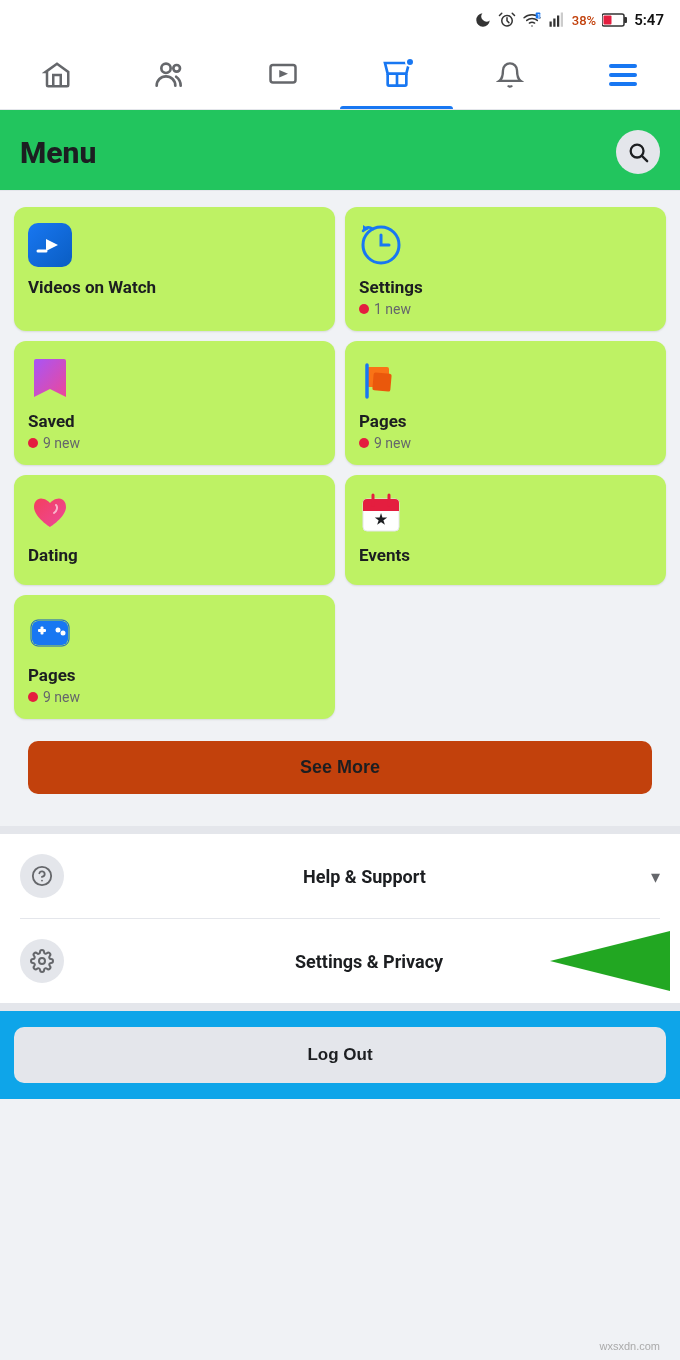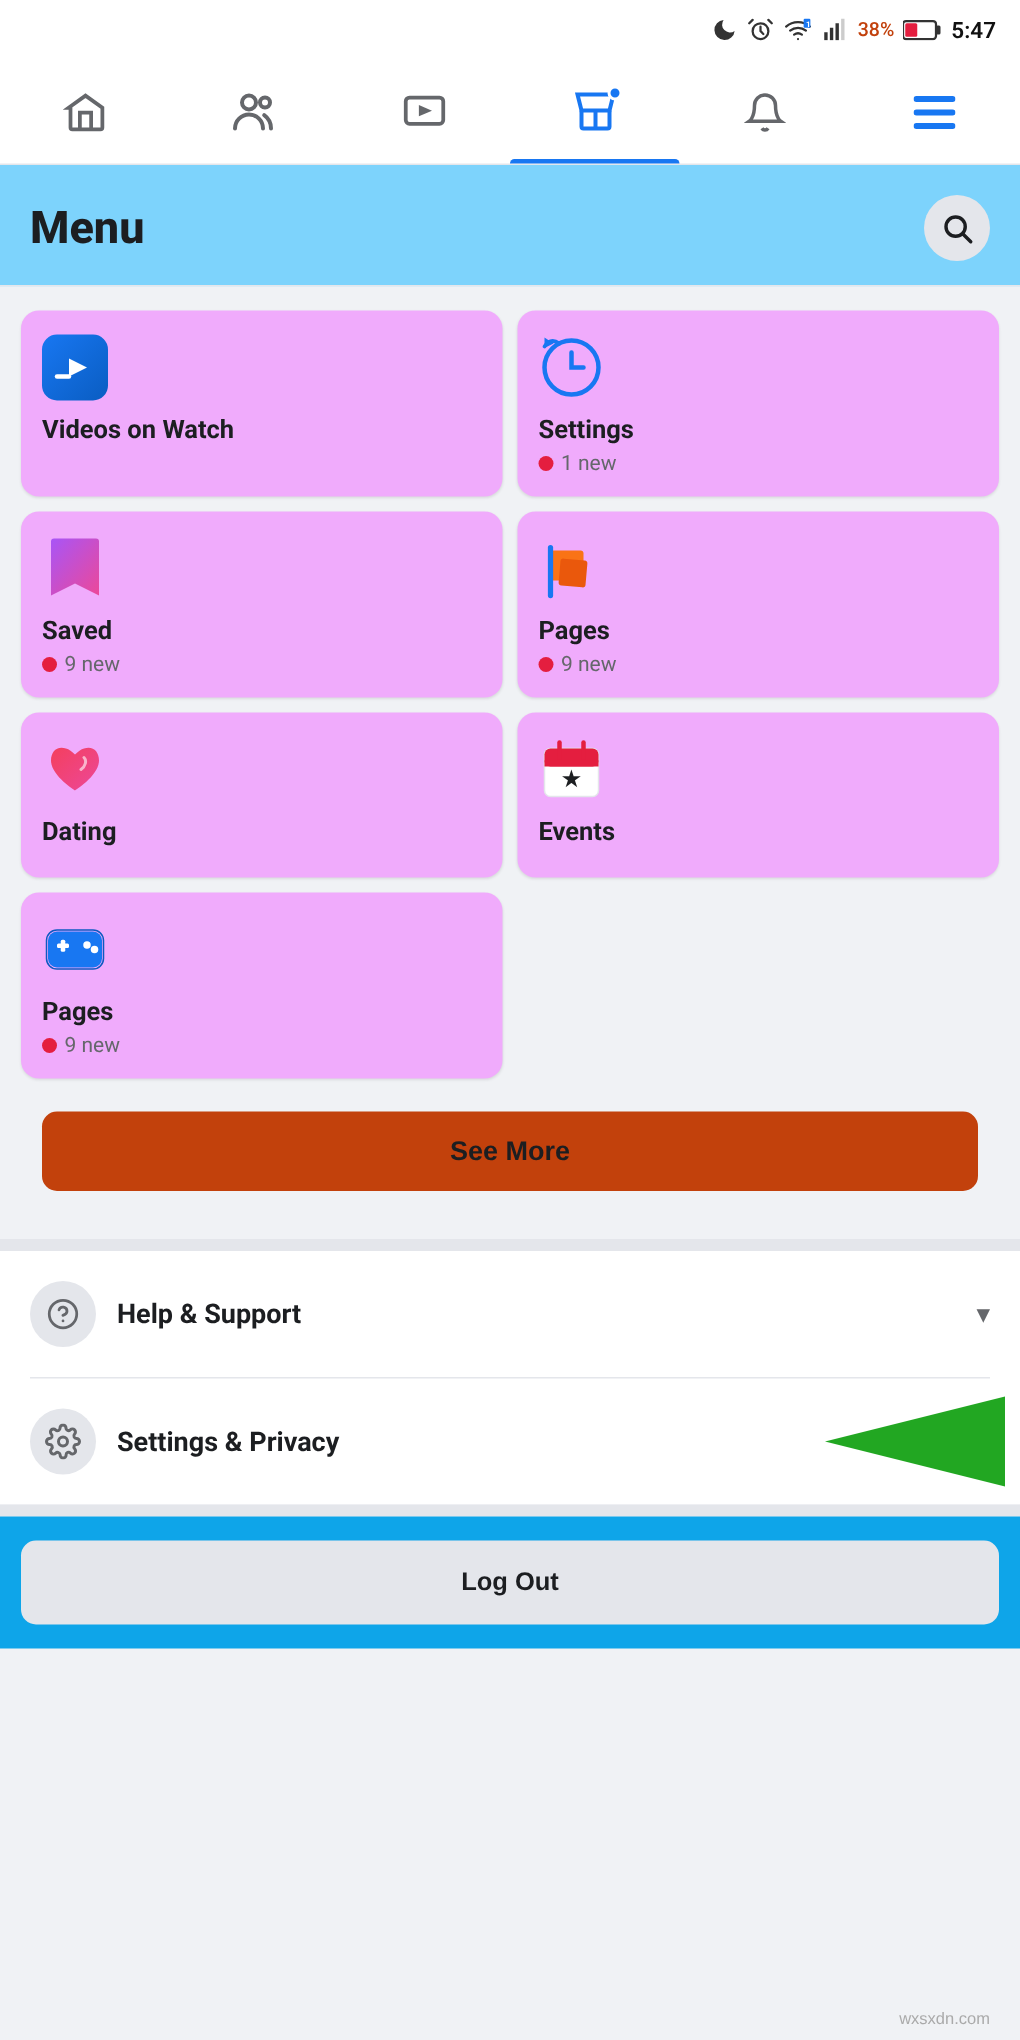--- a/index.html
+++ b/index.html
@@ -58,21 +58,21 @@
       bottom: 0;
       left: 0;
       right: 0;
       height: 3px;
       background: #1877f2;
       border-radius: 3px 3px 0 0;
     }
 
     
     .menu-header {
-      background: #7dd3fc;
+      background: #22c55e;
       padding: 20px 20px 16px 20px;
       display: flex;
       align-items: center;
       justify-content: space-between;
       border-bottom: 1px solid #e4e6eb;
     }
     .menu-title {
       font-size: 30px;
       font-weight: 800;
       color: #1c1e21;
@@ -93,21 +93,21 @@
       padding: 16px 14px;
       background: #f0f2f5;
     }
     .menu-grid {
       display: grid;
       grid-template-columns: 1fr 1fr;
       gap: 10px;
     }
 
     .menu-card {
-      background: #f0abfc;
+      background: #bef264;
       border-radius: 12px;
       padding: 16px 14px 14px 14px;
       cursor: pointer;
       box-shadow: 0 1px 2px rgba(0,0,0,0.1);
       min-height: 110px;
     }
     .menu-card-icon {
       width: 44px;
       height: 44px;
       margin-bottom: 10px;
@@ -225,20 +225,21 @@
       background: #fff;
       padding: 0 20px;
     }
     .settings-row {
       display: flex;
       align-items: center;
       padding: 20px 0;
       border-bottom: 1px solid #e4e6eb;
       position: relative;
       cursor: pointer;
+      text-align: center;
     }
     .settings-row:last-child {
       border-bottom: none;
     }
     .settings-row-icon {
       width: 44px;
       height: 44px;
       border-radius: 50%;
       background: #e4e6eb;
       display: flex;

